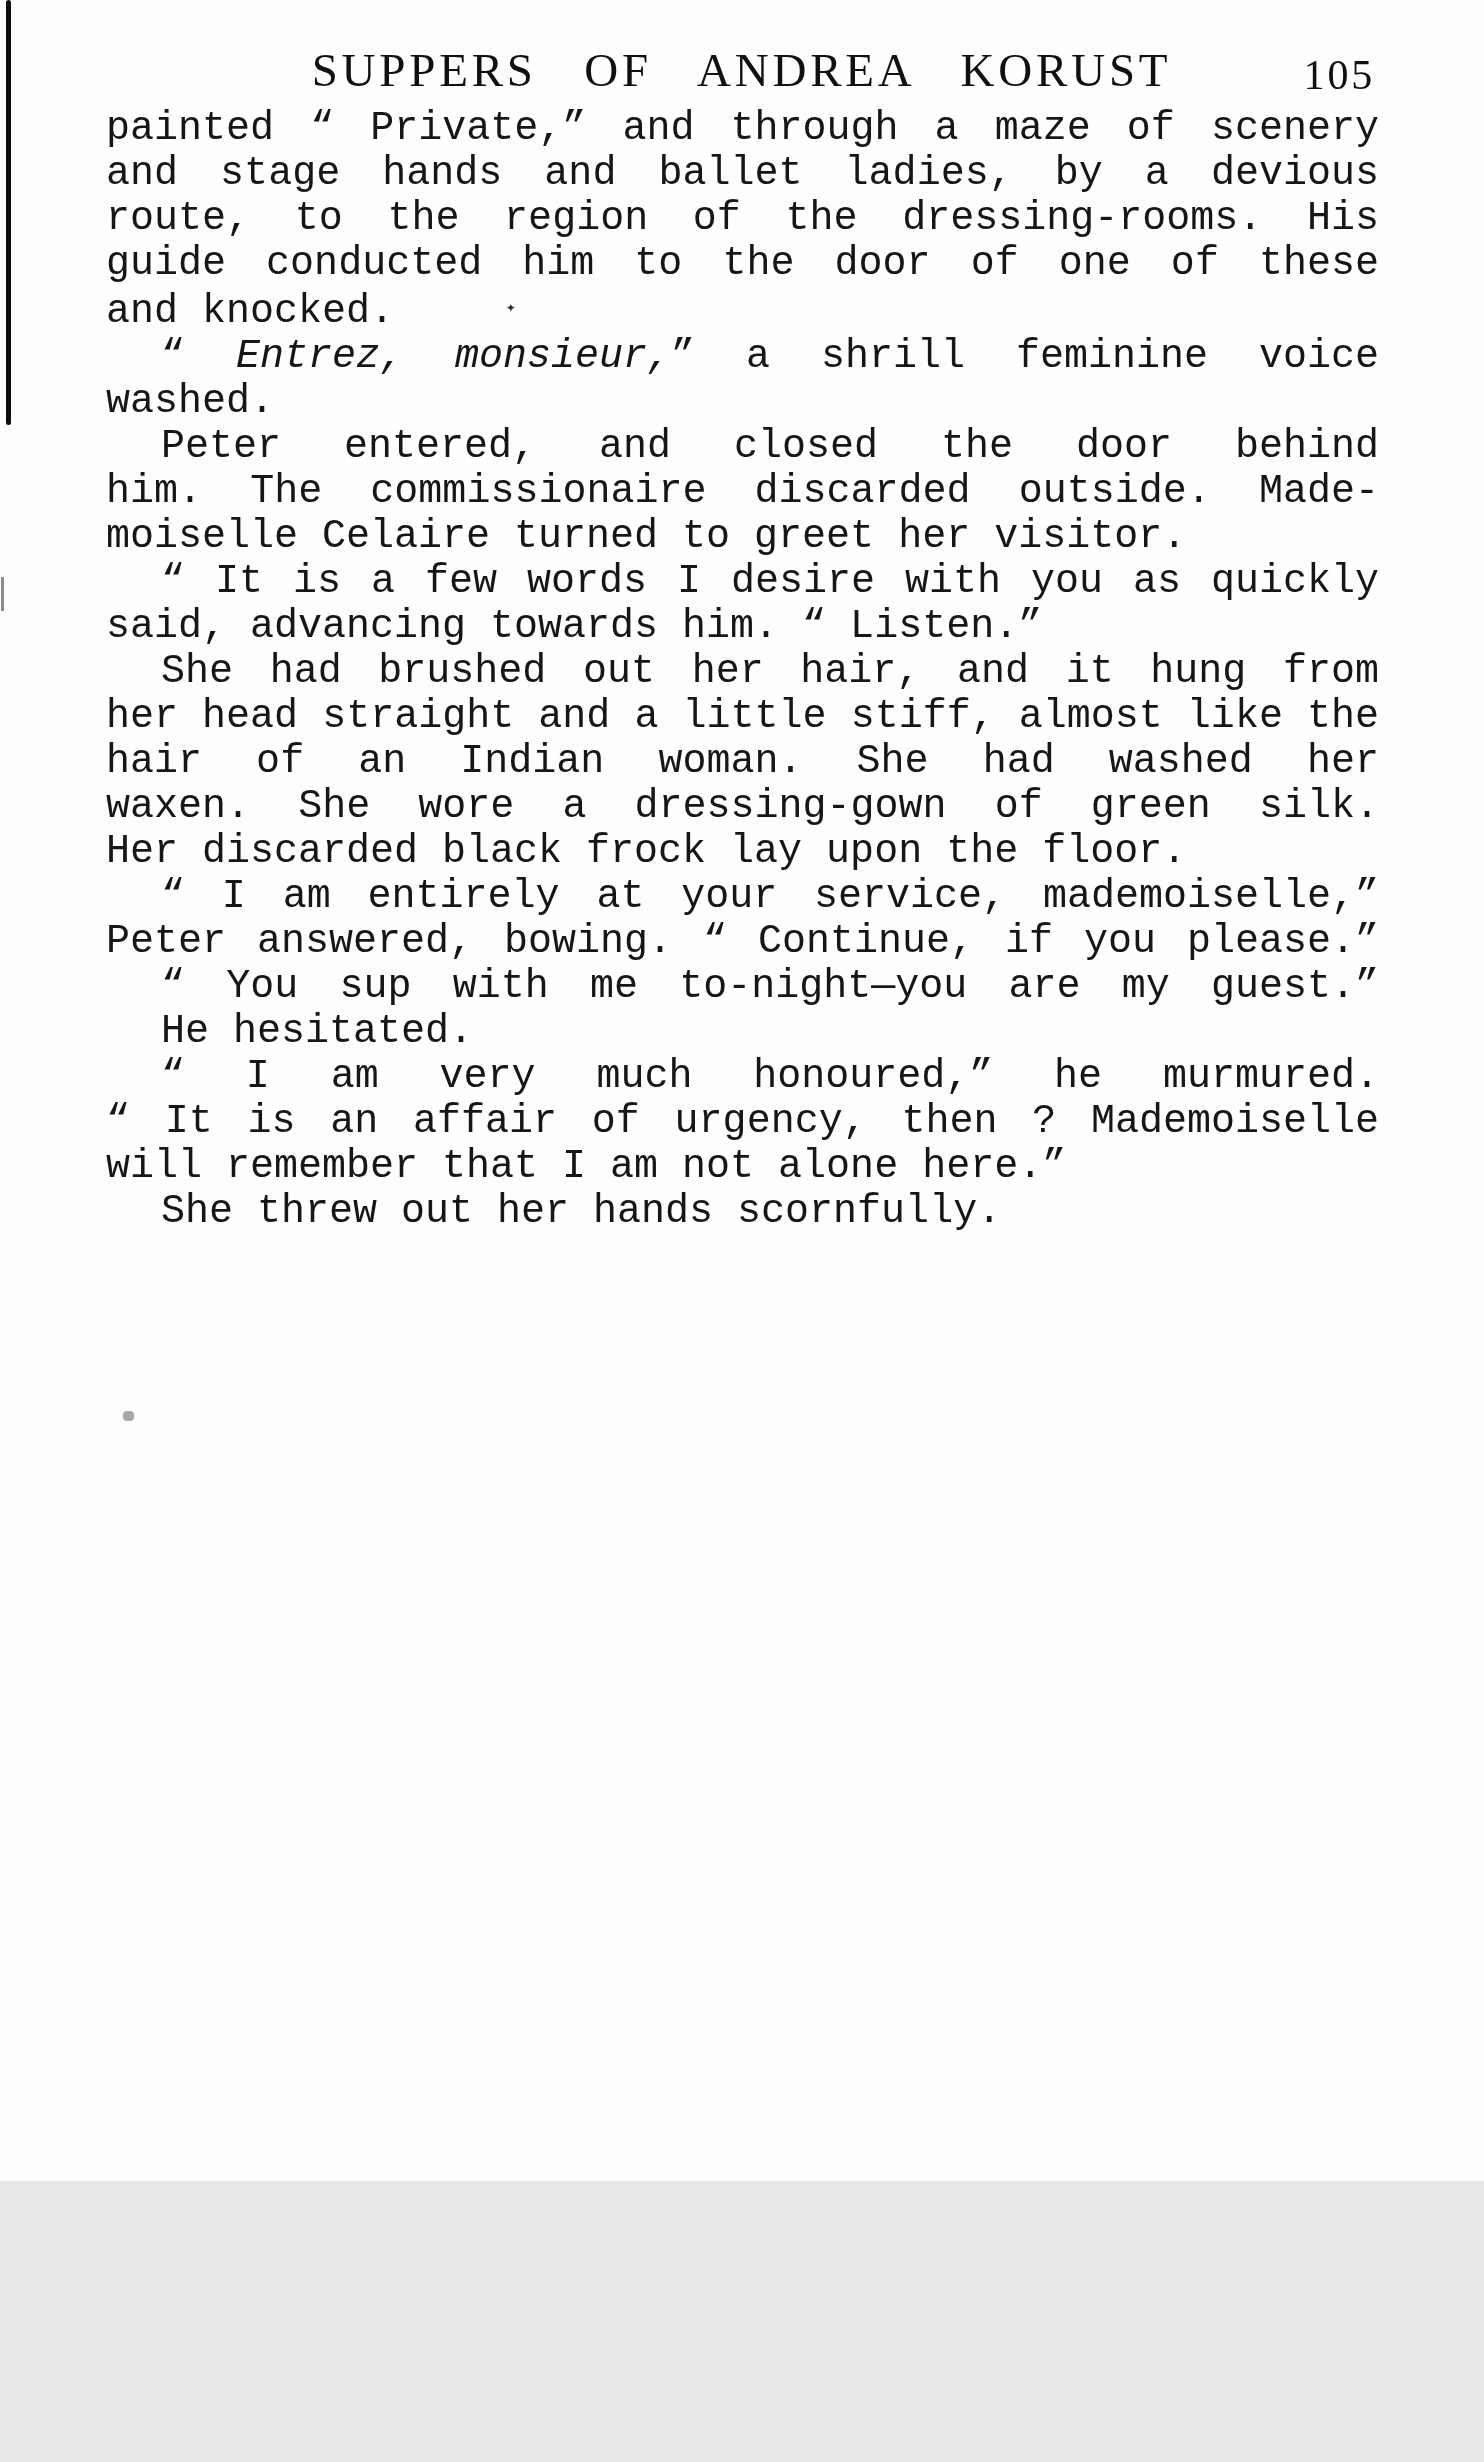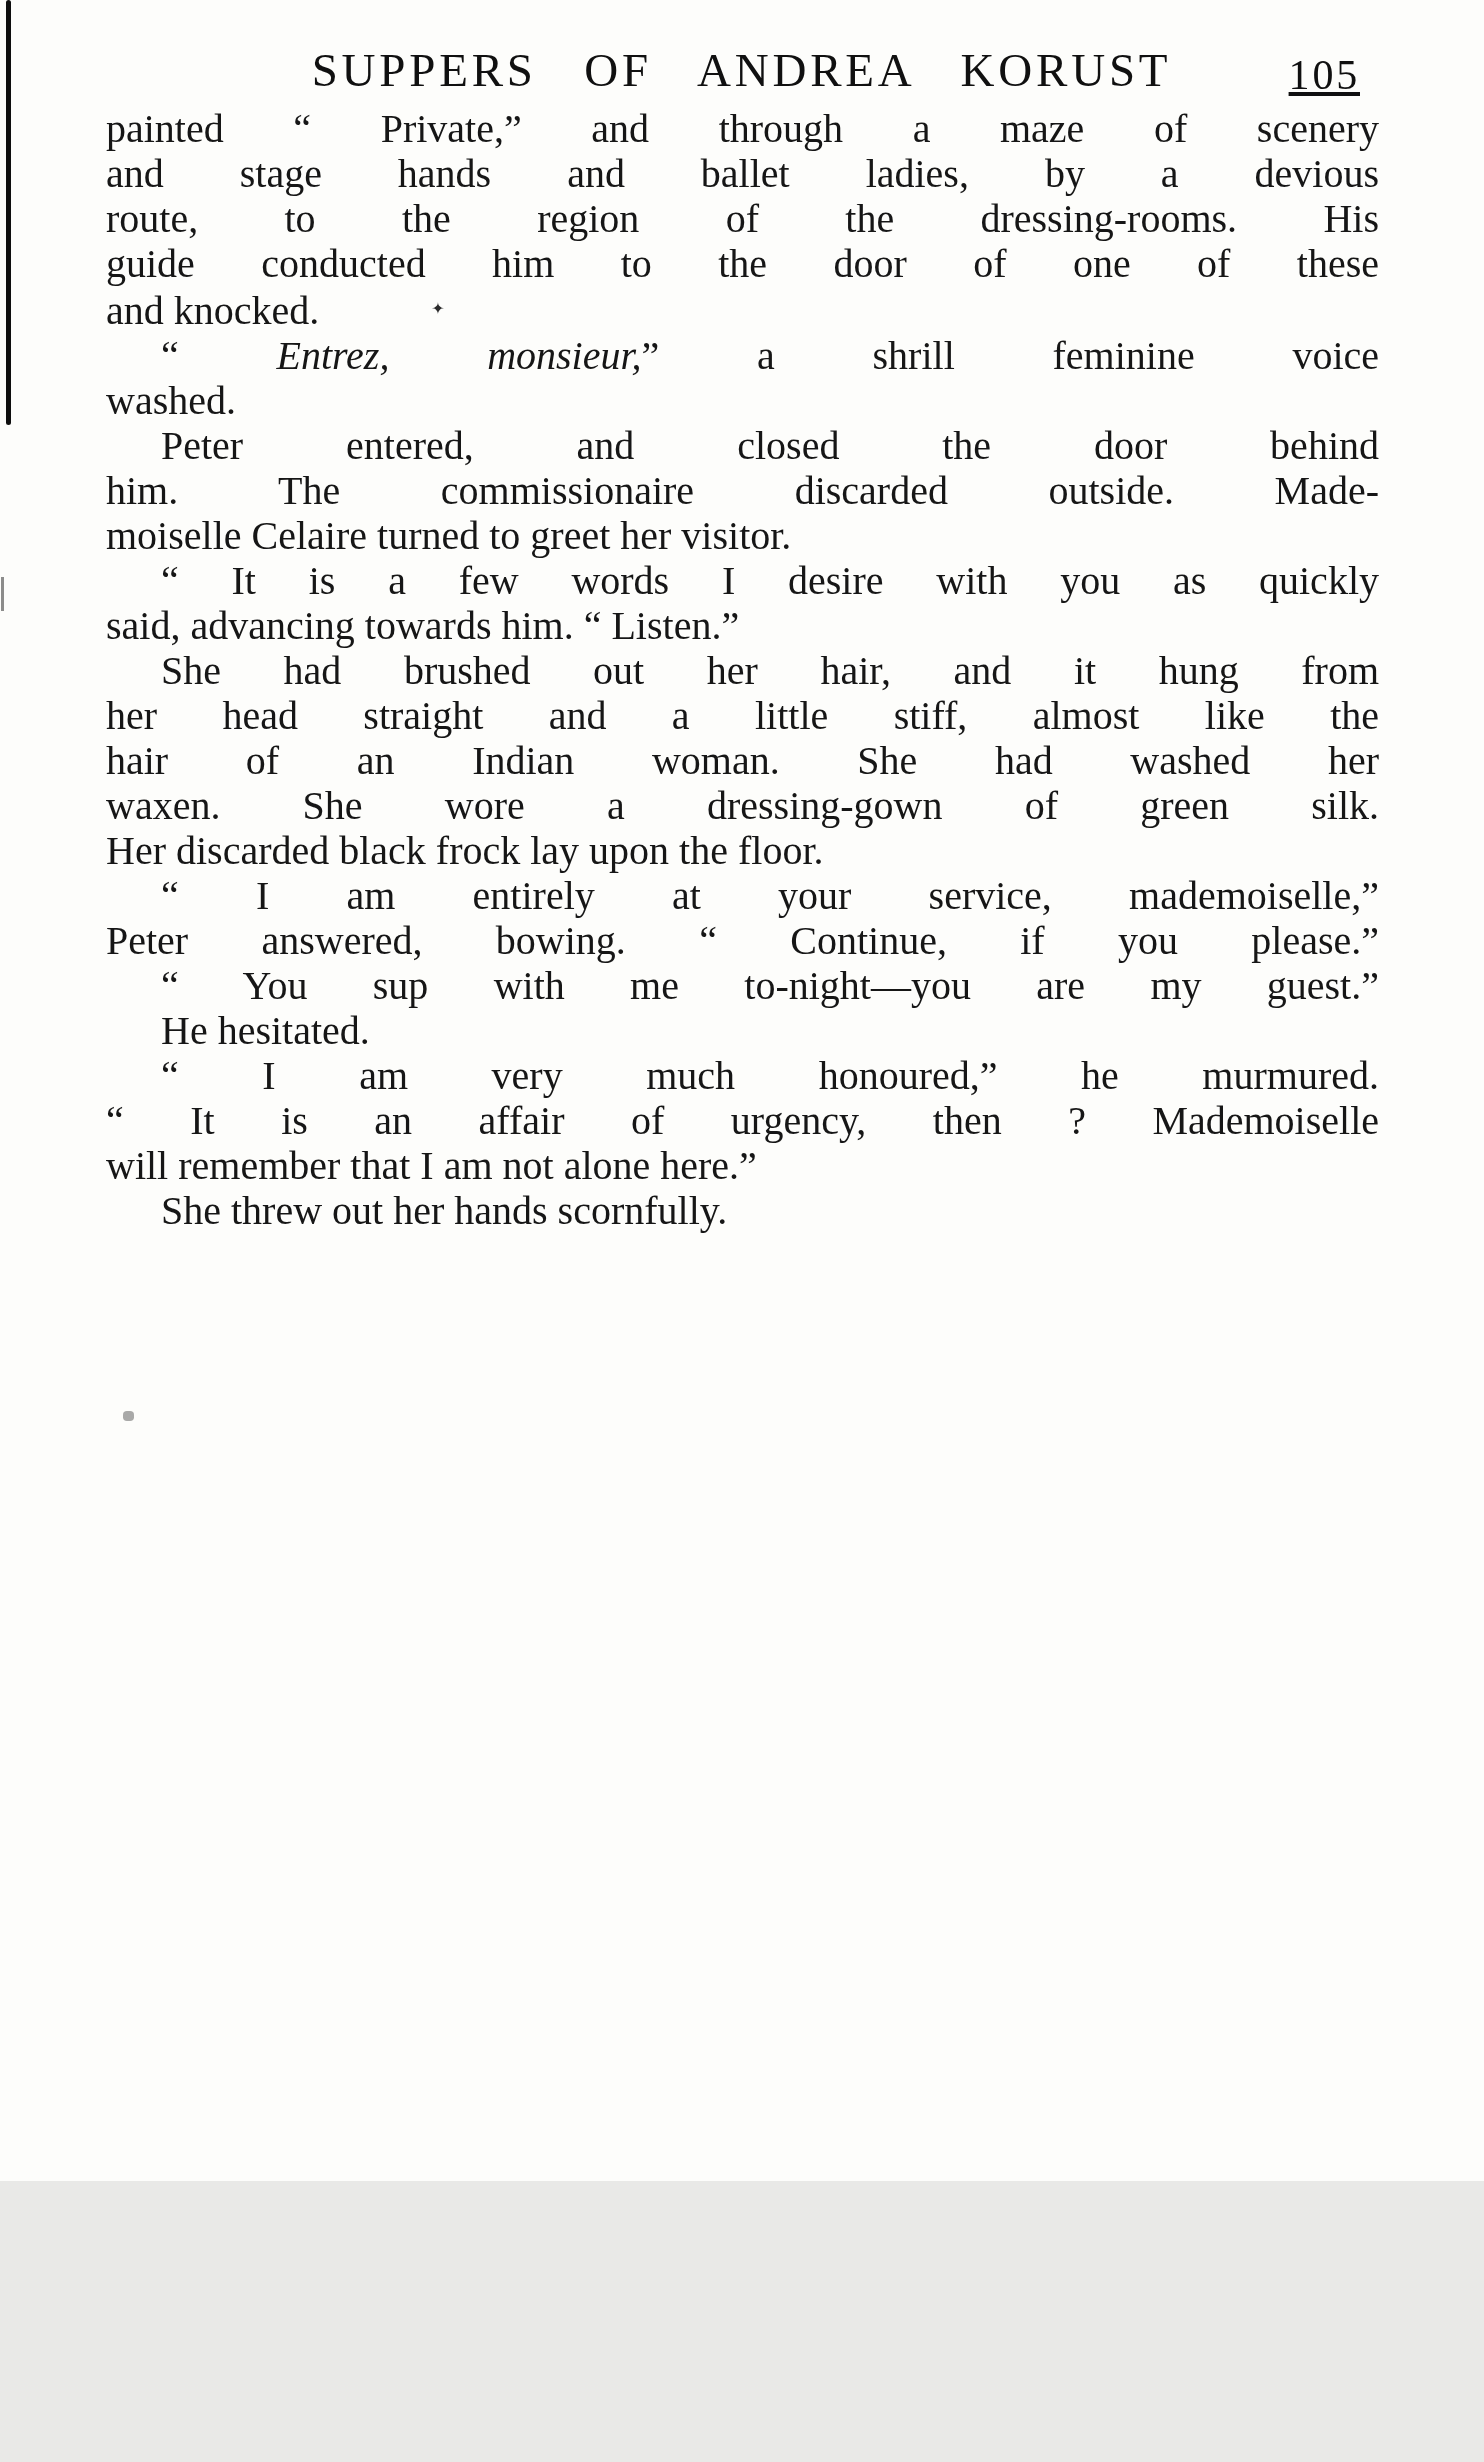--- a/index.html
+++ b/index.html
@@ -48,40 +48,40 @@
     text-align: center;
     font-size: 47px;
     line-height: 55px;
     letter-spacing: 3.8px;
     word-spacing: 32px;
     white-space: nowrap;
     color: #101010;
   }
   .page-number {
     position: absolute;
-    right: 17px; top: 7.5px;
+    right: 2px; top: 7.5px;
     font-size: 42px;
     letter-spacing: 2.8px;
     color: #101010;
     font-variant-numeric: oldstyle-nums;
-    text-decoration: underline;
   }
 
   
   .body-text {
     position: absolute;
     left: 106px; top: 106px;
     width: 1273px;
   }
   .line {
     font-size: 40px;
     line-height: 45px;
     text-align: justify;
     text-align-last: justify;
     text-justify: inter-word;
+    font-family: Liberation Mono, monospace;
   }
   .line.nj { text-align-last: left; }
   .line.indent { text-indent: 55px; }
   .italic { font-style: italic; }
   .mark {
     font-size: 16px;
     vertical-align: 10.4px;
     margin-left: 7em;
     letter-spacing: 0;
     color: #2b2b2b;

